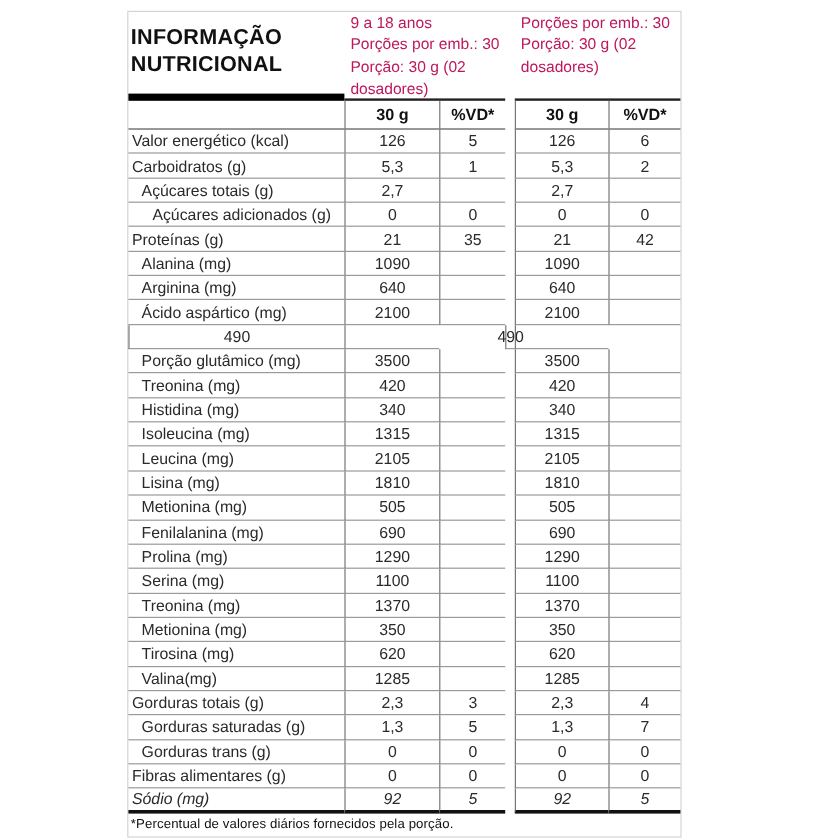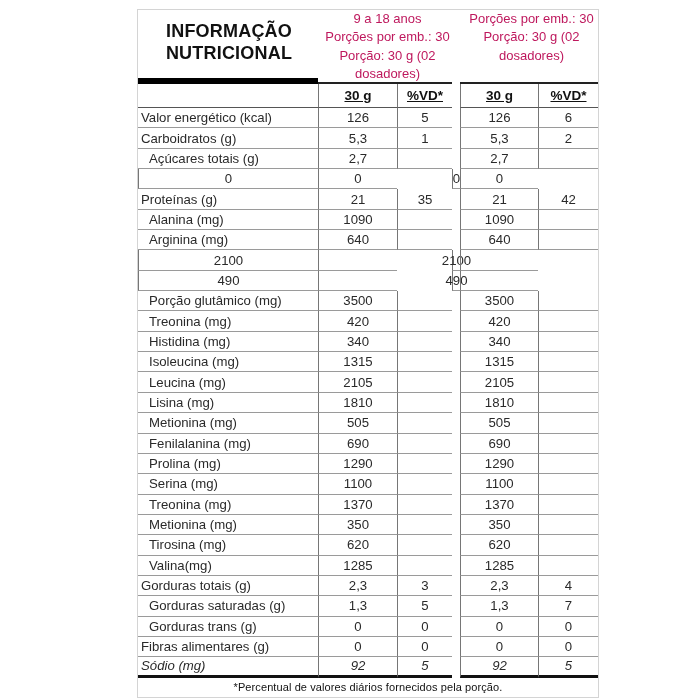--- a/index.html
+++ b/index.html
@@ -1,22 +1,22 @@
 <!DOCTYPE html>
 <html><head>
 <meta charset="utf-8">
 <style>
   html,body{margin:0;padding:0;}
   body{
     width:700px;height:700px;background:#ffffff;position:relative;overflow:hidden;
     font-family:"Liberation Sans","DejaVu Sans",sans-serif;color:#1c1c1c;
   }
   .card{
-    position:absolute;left:137px;top:9px;width:462px;
-    border:1px solid #d4d4d4;background:#fff;box-sizing:border-box;text-align:center;
+    position:absolute;left:106px;top:9px;width:462px;
+    border:1px solid #d4d4d4;background:#fff;box-sizing:border-box;
   }
   .grid{display:grid;grid-template-columns:180px 79px 55px 8px 78px 60px;}
   
   .hdr{height:74px;}
   .title-cell{
     grid-column:1;box-sizing:border-box;height:74px;
     padding:11px 0 0 2px;font-size:18px;font-weight:bold;line-height:21.5px;
     letter-spacing:.2px;border-bottom:6px solid #000;color:#111;
   }
   .gh{
@@ -26,21 +26,20 @@
   }
   .gh1{grid-column:2 / span 2;}
   .gh2{grid-column:5 / span 2;}
   .hgap{grid-column:4;}
   
   .subhdr{height:24px;}
   .sh-cell{
     box-sizing:border-box;display:flex;align-items:center;justify-content:center;
     font-weight:bold;font-size:13.5px;color:#111;
     border-bottom:1px solid #555;
-    text-decoration:underline;
   }
   .sh-label{border-bottom:1px solid #555;}
   .vl{border-left:1px solid #767676;}
   
   .row{grid-auto-rows:20.35px;}
   .cell{
     box-sizing:border-box;display:flex;align-items:center;
     font-size:13.2px;color:#2a2a2a;border-bottom:1px solid #9a9a9a;height:20.35px;
   }
   .val{justify-content:center;}
@@ -103,20 +102,21 @@
       </div>
       <div class="grid row">
         <div class="cell label ind1">Açúcares totais (g)</div>
         <div class="cell val vl">2,7</div>
         <div class="cell val vl"></div>
         <div class="gapcell"></div>
         <div class="cell val vl">2,7</div>
         <div class="cell val vl"></div>
       </div>
       <div class="grid row">
+        <div class="cell label ind2">Açúcares adicionados (g)</div>
         <div class="cell val vl">0</div>
         <div class="cell val vl">0</div>
         <div class="gapcell"></div>
         <div class="cell val vl">0</div>
         <div class="cell val vl">0</div>
       </div>
       <div class="grid row">
         <div class="cell label ind0">Proteínas (g)</div>
         <div class="cell val vl">21</div>
         <div class="cell val vl">35</div>
@@ -134,20 +134,21 @@
       </div>
       <div class="grid row">
         <div class="cell label ind1">Arginina (mg)</div>
         <div class="cell val vl">640</div>
         <div class="cell val vl"></div>
         <div class="gapcell"></div>
         <div class="cell val vl">640</div>
         <div class="cell val vl"></div>
       </div>
       <div class="grid row">
+        <div class="cell label ind1">Ácido aspártico (mg)</div>
         <div class="cell val vl">2100</div>
         <div class="cell val vl"></div>
         <div class="gapcell"></div>
         <div class="cell val vl">2100</div>
         <div class="cell val vl"></div>
       </div>
       <div class="grid row">
         <div class="cell val vl">490</div>
         <div class="cell val vl"></div>
         <div class="gapcell"></div>

